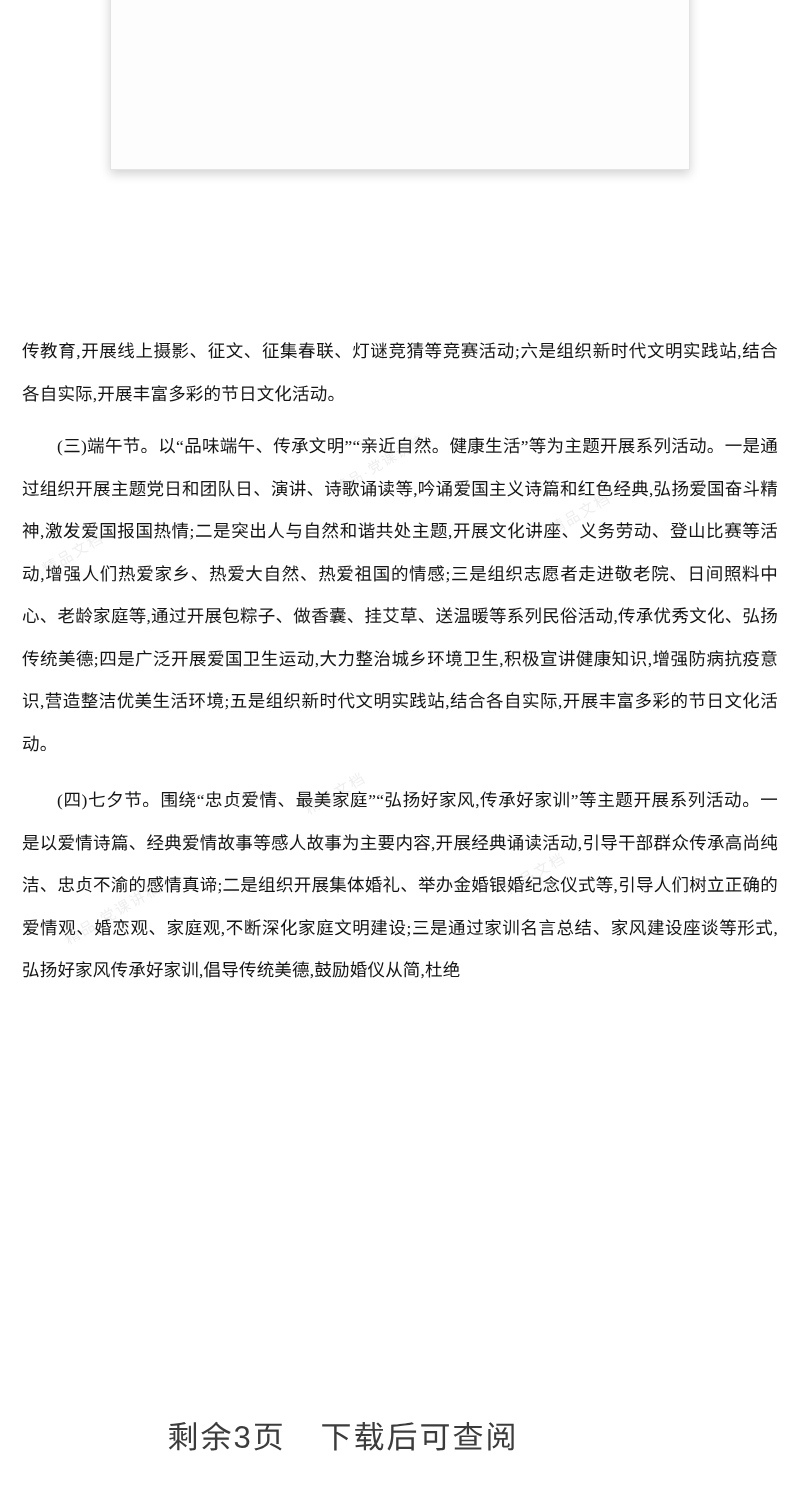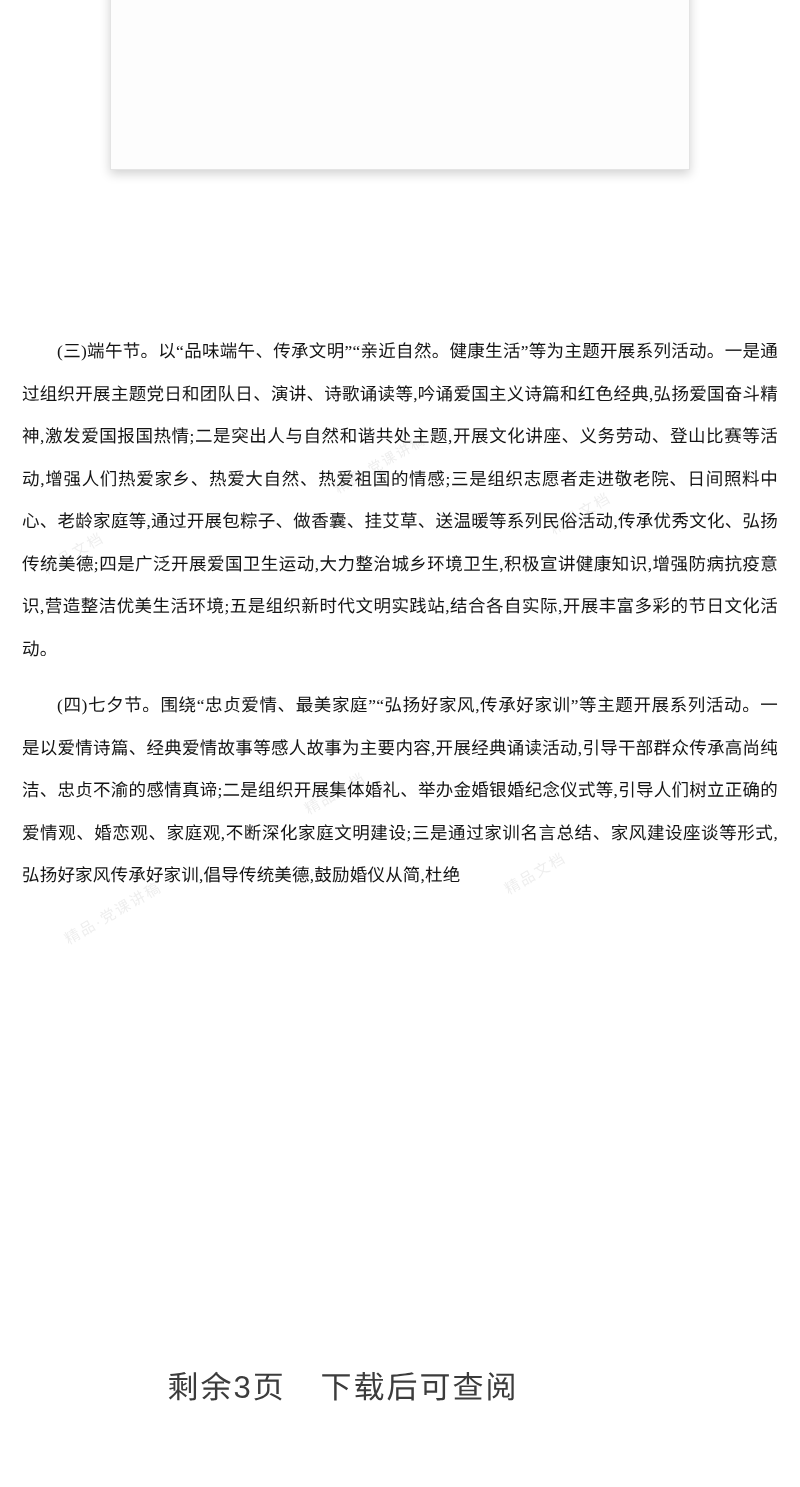--- a/index.html
+++ b/index.html
@@ -72,21 +72,21 @@
   .wm2 { left: 300px; top: 800px; }
   .wm3 { left: 545px; top: 520px; }
   .wm4 { left: 60px;  top: 930px; }
   .wm5 { left: 500px; top: 880px; }
   .wm6 { left: 330px; top: 480px; font-size: 14px;}
 
   
   .paywall {
     position: absolute;
     left: 0;
-    top: 1362px;
+    top: 1412px;
     width: 686px;
     text-align: center;
     font-family: "Liberation Sans", "DejaVu Sans", sans-serif;
   }
   .paywall .pw-text {
     display: inline-block;
     font-size: 31px;
     color: #3c3c3c;
     letter-spacing: 2px;
     font-weight: 400;
@@ -107,20 +107,21 @@
 <body>
 
 <div class="top-fade"></div>
 
 <div class="preview-card">
   
   
 </div>
 
 <div class="doc-body">
+  <p class="tight">传教育,开展线上摄影、征文、征集春联、灯谜竞猜等竞赛活动;六是组织新时代文明实践站,结合各自实际,开展丰富多彩的节日文化活动。</p>
   <p class="indent">(三)端午节。以“品味端午、传承文明”“亲近自然。健康生活”等为主题开展系列活动。一是通过组织开展主题党日和团队日、演讲、诗歌诵读等,吟诵爱国主义诗篇和红色经典,弘扬爱国奋斗精神,激发爱国报国热情;二是突出人与自然和谐共处主题,开展文化讲座、义务劳动、登山比赛等活动,增强人们热爱家乡、热爱大自然、热爱祖国的情感;三是组织志愿者走进敬老院、日间照料中心、老龄家庭等,通过开展包粽子、做香囊、挂艾草、送温暖等系列民俗活动,传承优秀文化、弘扬传统美德;四是广泛开展爱国卫生运动,大力整治城乡环境卫生,积极宣讲健康知识,增强防病抗疫意识,营造整洁优美生活环境;五是组织新时代文明实践站,结合各自实际,开展丰富多彩的节日文化活动。</p>
   <p class="indent">(四)七夕节。围绕“忠贞爱情、最美家庭”“弘扬好家风,传承好家训”等主题开展系列活动。一是以爱情诗篇、经典爱情故事等感人故事为主要内容,开展经典诵读活动,引导干部群众传承高尚纯洁、忠贞不渝的感情真谛;二是组织开展集体婚礼、举办金婚银婚纪念仪式等,引导人们树立正确的爱情观、婚恋观、家庭观,不断深化家庭文明建设;三是通过家训名言总结、家风建设座谈等形式,弘扬好家风传承好家训,倡导传统美德,鼓励婚仪从简,杜绝</p>
 </div>
 
 <div class="wm wm1">精品文档</div>
 <div class="wm wm2">精品文档</div>
 <div class="wm wm3">精品文档</div>
 <div class="wm wm4">精品·党课讲稿</div>
 <div class="wm wm5">精品文档</div>
 <div class="wm wm6">精品·党课讲稿</div>

